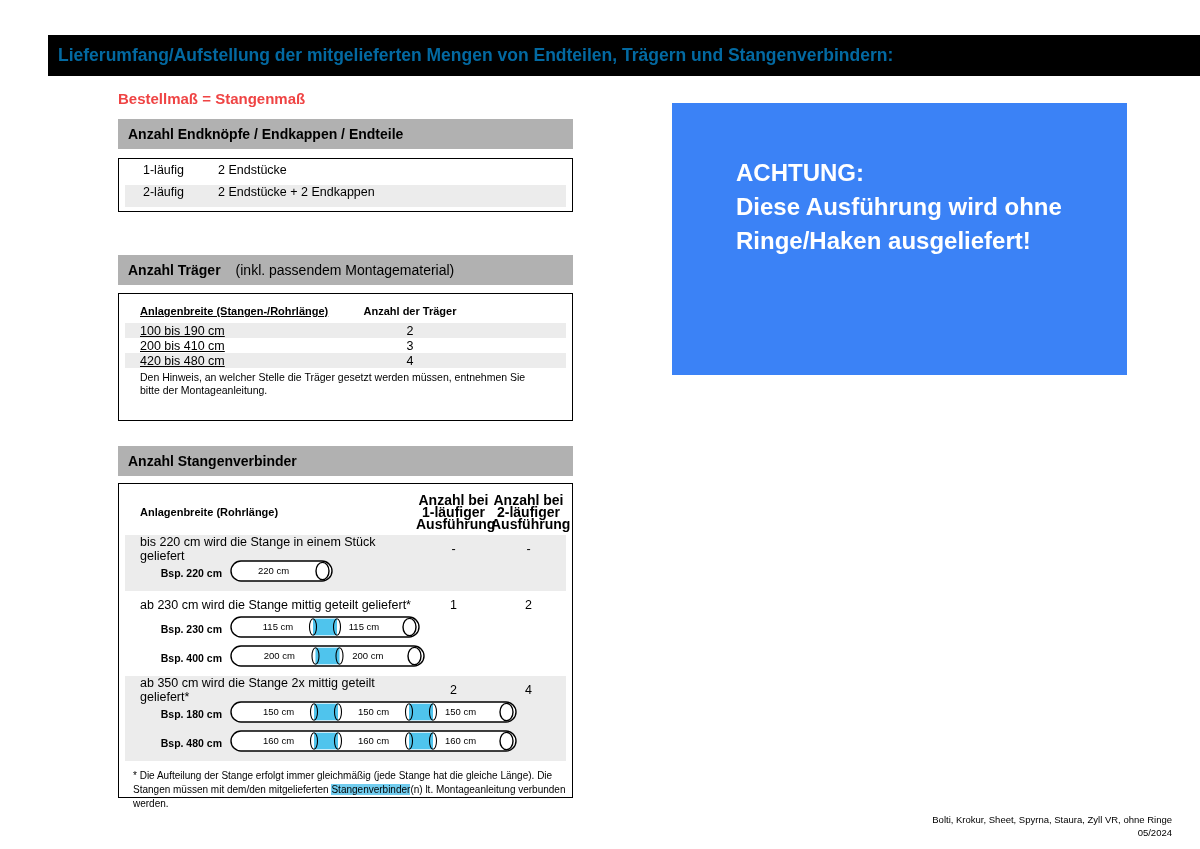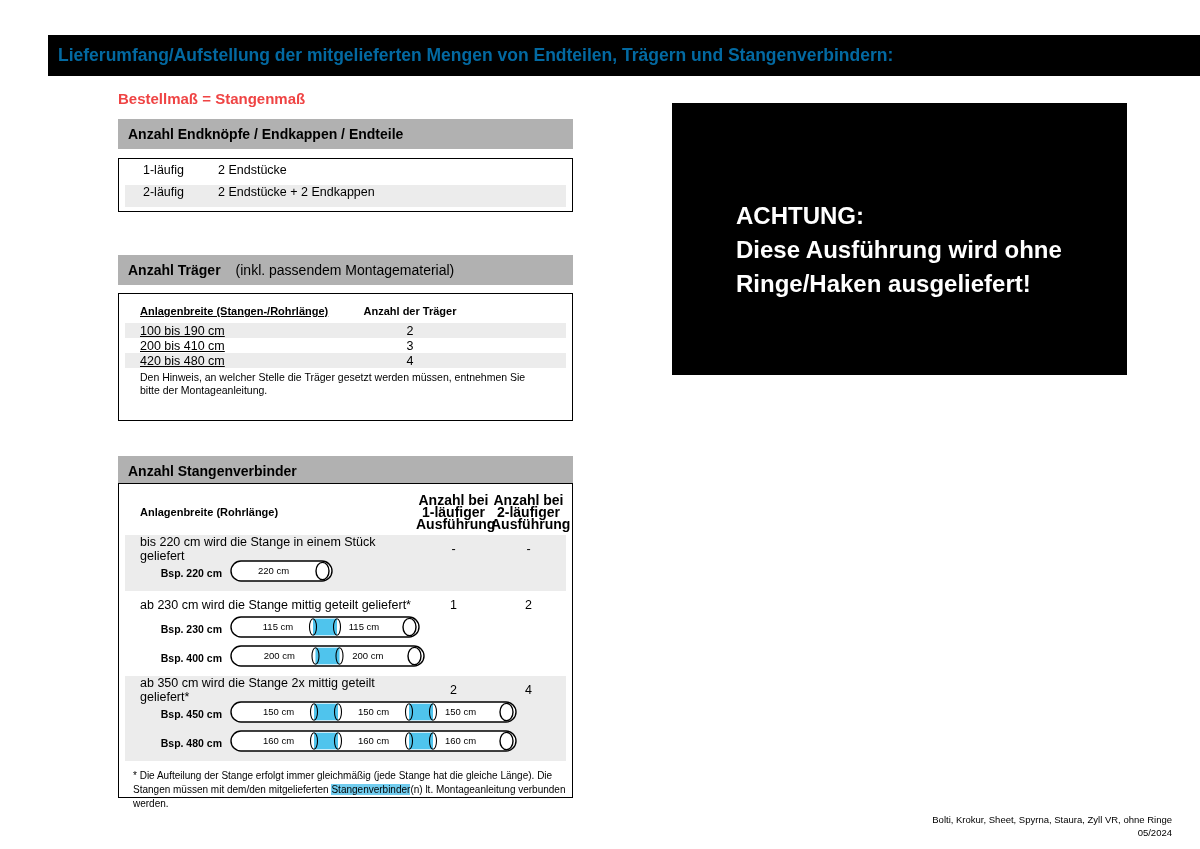--- a/index.html
+++ b/index.html
@@ -8,21 +8,21 @@
   .abs { position:absolute; }
 
   .topbar { left:48px; top:35px; width:1188px; height:41px; background:#000; color:#0369a1;
             display:flex; align-items:center; padding-left:10px; font-size:17.5px; font-weight:bold; }
 
   .subtitle { left:118px; top:90px; font-size:15px; font-weight:bold; color:#ef4444; }
 
   .sec-header { left:118px; width:455px; height:30px; background:#b1b1b1;
                 display:flex; align-items:center; padding-left:10px; font-size:14px; }
   .sec-header .b { font-weight:bold; }
-  #sec1 { top:104px;margin-top:15px; } #sec2 { top:255px;gap:15px; } #sec3 { top:456px; }
+  #sec1 { top:104px;margin-top:15px; } #sec2 { top:255px;gap:15px; } #sec3 { top:446px; }
 
   .tbox { left:118px; width:455px; border:1px solid #000; background:#fff; }
 
   #table1 { top:158px; height:54px; padding:4px 6px; }
   .t1row { display:flex; height:22px; padding-left:18px; font-size:12.5px; }
   .t1row .lab { width:75px; }
   .grayrow { background:#ececec; }
 
   #table2 { top:293px; height:128px; padding:5px 6px; }
   .t2hdr { display:flex; align-items:center; height:24px; font-size:11px; font-weight:bold; }
@@ -38,21 +38,21 @@
   .cc-h { font-size:14px; font-weight:bold; line-height:12px; white-space:pre-line; }
   .block { padding:4px 0; }
   .block-head { display:flex; align-items:center; height:19px; }
   .block-text { flex:1; padding-left:15px; font-size:12.5px; }
   .block-head .cc { font-size:12.5px; }
   .rod-row { display:flex; align-items:center; height:29px; }
   .rod-label { width:105px; padding-right:8px; text-align:right; font-size:10.5px; font-weight:bold; }
   .footnote { margin-top:8px; padding-left:8px; font-size:10px; line-height:14px; max-width:448px; }
   .hl { background:#72cdef; }
 
-  .attention { left:672px; top:103px; width:455px; height:272px; background:#000000; padding:96px 0 0 64px; }
+  .attention { left:672px; top:103px; width:455px; height:272px; background:#3b82f6; padding:53px 0 0 64px; }
   .attention .txt { color:#fff; font-size:24px; font-weight:bold; line-height:34px; white-space:pre-line; }
 
   .footer { right:28px; top:813px; text-align:right; font-size:9.5px; line-height:13px; }
 </style>
 </head>
 <body>
 
 <div class="abs topbar">
   <span>Lieferumfang/Aufstellung der mitgelieferten Mengen von Endteilen, Trägern und Stangenverbindern:</span>
 </div>
@@ -159,21 +159,21 @@
     </div>
   </div>
 
   <div class="block grayrow">
     <div class="block-head">
       <span class="block-text">ab 350 cm wird die Stange 2x mittig geteilt geliefert*</span>
       <span class="cc">2</span>
       <span class="cc">4</span>
     </div>
     <div class="rod-row">
-      <span class="rod-label">Bsp. 450 cm</span>
+      <span class="rod-label">Bsp. 180 cm</span>
       <span class="rod-holder"><svg width="287" height="26" viewBox="0 0 287 26">
             <rect x="1" y="3" width="285" height="20" rx="10" ry="10" fill="#fff" stroke="#000" stroke-width="1.4"></rect>
             <rect x="84" y="4.7" width="24" height="16.6" fill="#4fc4ed"></rect>
             <ellipse cx="84" cy="13" rx="3.5" ry="8.3" fill="none" stroke="#000" stroke-width="1.1"></ellipse>
             <ellipse cx="108" cy="13" rx="3.5" ry="8.3" fill="none" stroke="#000" stroke-width="1.1"></ellipse>
             <rect x="179" y="4.7" width="24" height="16.6" fill="#4fc4ed"></rect>
             <ellipse cx="179" cy="13" rx="3.5" ry="8.3" fill="none" stroke="#000" stroke-width="1.1"></ellipse>
             <ellipse cx="203" cy="13" rx="3.5" ry="8.3" fill="none" stroke="#000" stroke-width="1.1"></ellipse>
             <ellipse cx="276.5" cy="13" rx="6.5" ry="8.6" fill="#fff" stroke="#000" stroke-width="1.4"></ellipse>
             <text x="48.5" y="16.4" text-anchor="middle" font-size="9.5" font-family="&quot;Liberation Sans&quot;, sans-serif" fill="#000">150 cm</text>

